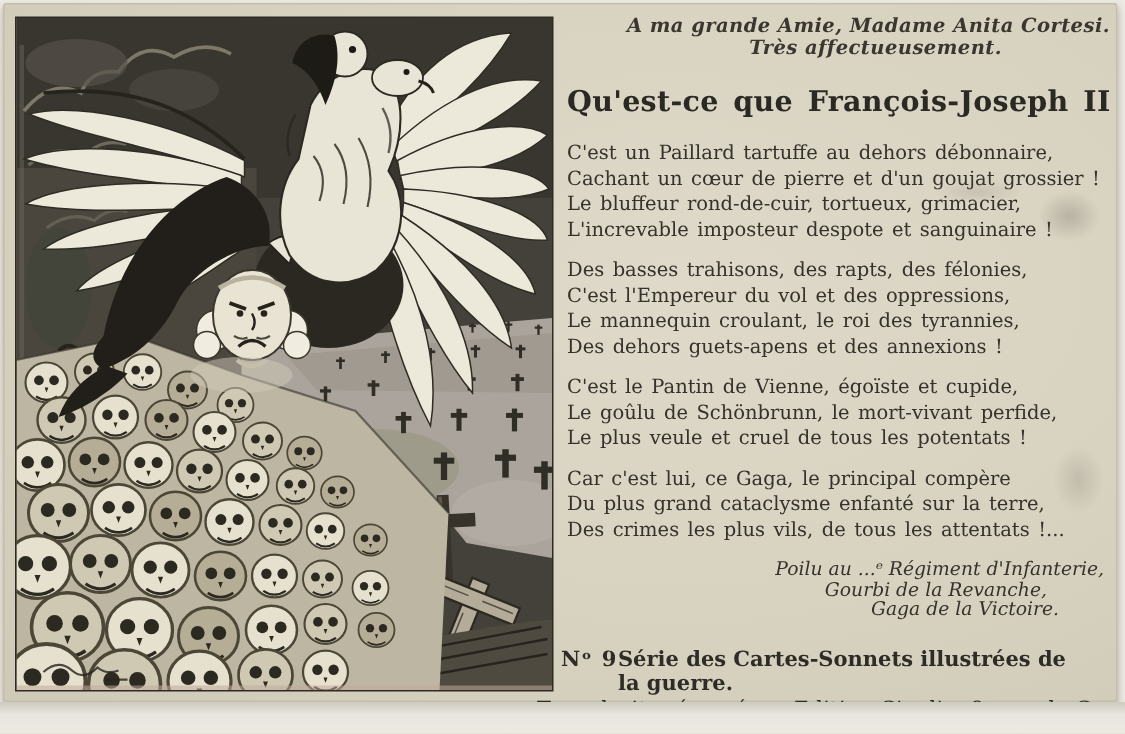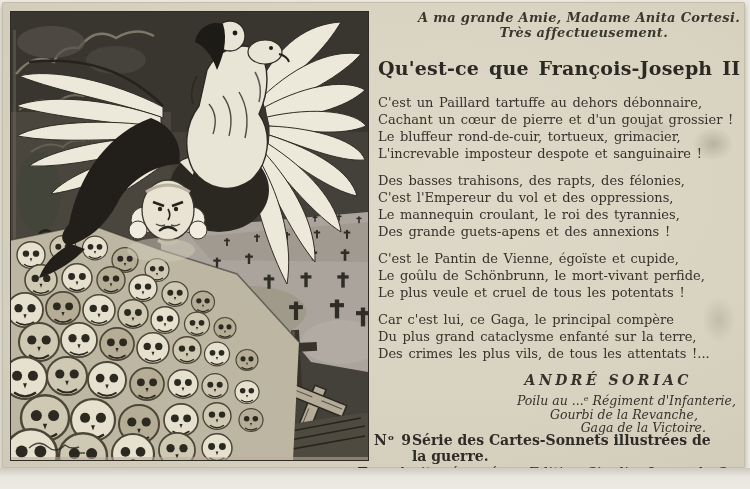--- a/index.html
+++ b/index.html
@@ -301,36 +301,35 @@
       <div class="stanza">
         <div class="poem-line">C'est un Paillard tartuffe au dehors débonnaire,</div>
         <div class="poem-line">Cachant un cœur de pierre et d'un goujat grossier !</div>
         <div class="poem-line">Le bluffeur rond-de-cuir, tortueux, grimacier,</div>
         <div class="poem-line">L'increvable imposteur despote et sanguinaire !</div>
       </div>
       <div class="stanza">
         <div class="poem-line">Des basses trahisons, des rapts, des félonies,</div>
         <div class="poem-line">C'est l'Empereur du vol et des oppressions,</div>
         <div class="poem-line">Le mannequin croulant, le roi des tyrannies,</div>
-        <div class="poem-line">Des grande guets-apens et des annexions !</div>
+        <div class="poem-line">Des dehors guets-apens et des annexions !</div>
       </div>
       <div class="stanza">
         <div class="poem-line">C'est le Pantin de Vienne, égoïste et cupide,</div>
         <div class="poem-line">Le goûlu de Schönbrunn, le mort-vivant perfide,</div>
         <div class="poem-line">Le plus veule et cruel de tous les potentats !</div>
       </div>
       <div class="stanza">
         <div class="poem-line">Car c'est lui, ce Gaga, le principal compère</div>
         <div class="poem-line">Du plus grand cataclysme enfanté sur la terre,</div>
         <div class="poem-line">Des crimes les plus vils, de tous les attentats !...</div>
       </div>
     </div>
 
     <div class="signature">
-      <div class="sig-name">ANDRÉ SORIAC</div>
       <div class="sig-line l1">Poilu au ...ᵉ Régiment d'Infanterie,</div>
       <div class="sig-line l2">Gourbi de la Revanche,</div>
       <div class="sig-line l3">Gaga de la Victoire.</div>
     </div>
   </div>
 
   <div class="footer">
     <div class="footer-row1">
       <span class="footer-num">Nᵒ 9</span>
       <span class="footer-series">Série des Cartes-Sonnets illustrées de la guerre.</span>

